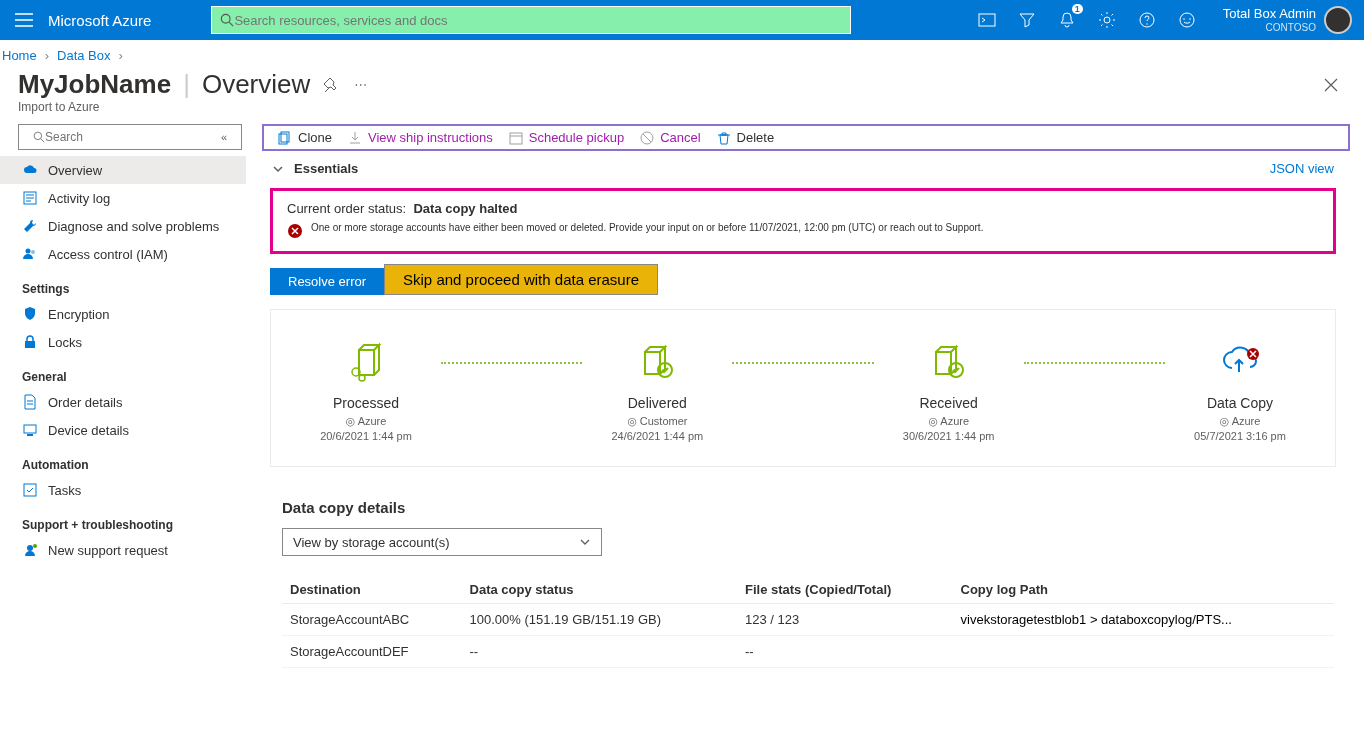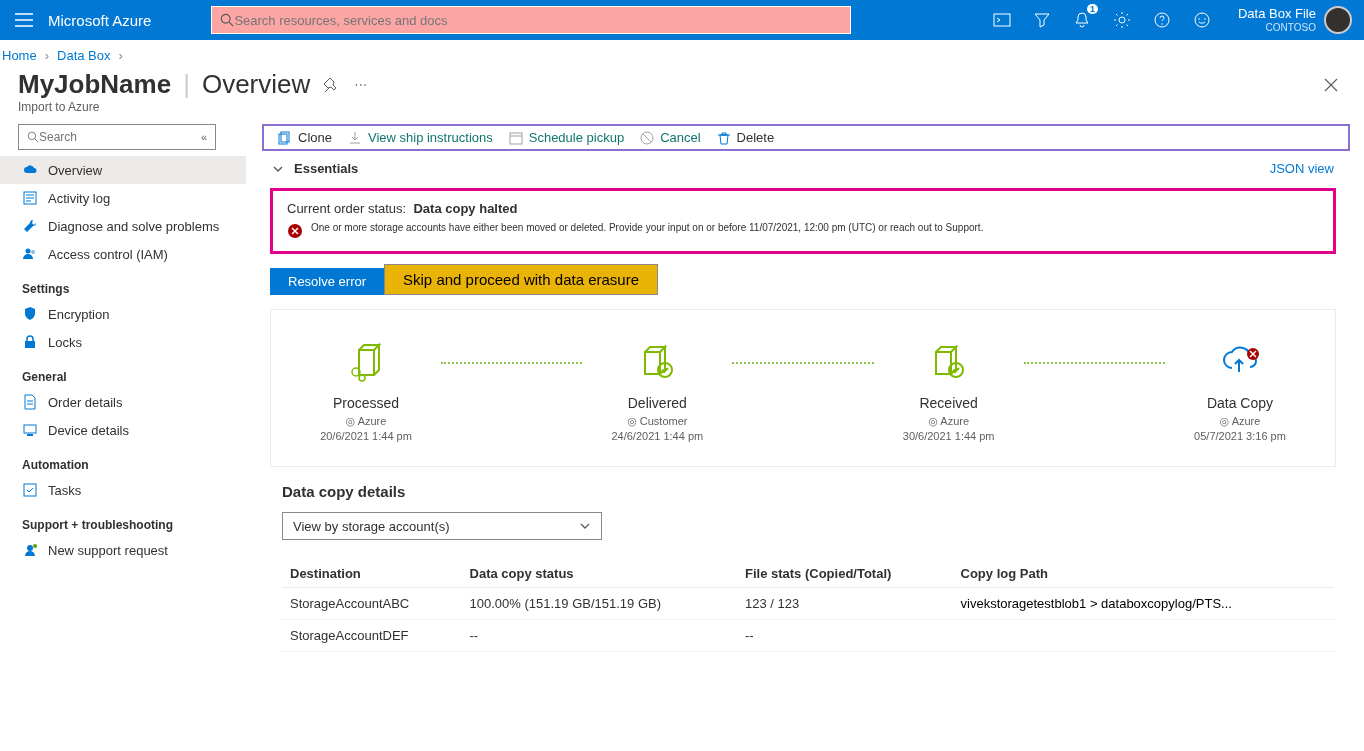--- a/index.html
+++ b/index.html
@@ -2,21 +2,21 @@
 <html><head>
 <meta charset="utf-8">
 <style>
 * { margin: 0; padding: 0; box-sizing: border-box; font-family: 'Segoe UI', Tahoma, sans-serif; }
 body { width: 1364px; height: 751px; overflow: hidden; background: #fff; color: #323130; font-size: 13px; }
 
 
 .topbar { height: 40px; background: #0078d4; display: flex; align-items: center; color: #fff; }
 .hamburger { width: 48px; display: flex; justify-content: center; cursor: pointer;}
 .brand { font-size: 15px; padding-right: 60px;}
-.searchbox { flex: 0 0 640px; height: 28px; background: #fca5a5; border: 1px solid #fff; display: flex; align-items: center; padding: 0 8px; }
+.searchbox { flex: 0 0 640px; height: 28px; background: #86efac; border: 1px solid #fff; display: flex; align-items: center; padding: 0 8px; }
 .searchbox input { flex: 1; background: transparent; border: none; outline: none; font-size: 13px; color: #333; }
 .topbar-spacer { flex: 1; }
 .topbar-icons { display: flex; align-items: center; gap: 20px; padding: 0 14px; }
 .topbar-icon { width: 20px; height: 20px; display:flex; align-items:center; justify-content:center; cursor:pointer; position:relative;}
 .badge { position: absolute; top: -6px; right: -6px; background: #fff; color: #0078d4; font-size: 9px; font-weight: bold; border-radius: 8px; padding: 0 3px; }
 .user-block { display: flex; align-items: center; gap: 8px; padding: 0 12px; cursor:pointer;}
 .user-text { text-align: right; line-height: 1.1;}
 .user-name { font-size: 13px; }
 .user-org { font-size: 10px; color: #cce4f7;}
 .avatar { width: 28px; height: 28px; border-radius: 50%; background: #323130; border: 2px solid #ccc;}
@@ -31,52 +31,52 @@
 .page-title { font-size: 26px; font-weight: 600; }
 .page-sep { font-size: 26px; color: #ccc; padding: 0 12px;}
 .page-section { font-size: 26px; font-weight: 400;}
 .pin-icon, .more-icon { margin-left: 14px; color: #605e5c; cursor:pointer;}
 .close-x { margin-left: auto; font-size: 18px; color: #605e5c; cursor:pointer; padding-right: 8px;}
 .subtype { padding: 0 18px 8px; font-size: 12px; color: #605e5c;}
 
 
 .main { display: flex; height: calc(100% - 120px); }
 .sidebar { width: 252px; border-right: none; padding: 0 6px 0 0;}
-.sidebar-search { margin: 2px 0 6px 18px; width: 198px; height: 26px; border: 1px solid #8a8886; display: flex; align-items: center; padding: 0 8px; font-size: 12px;}
+.sidebar-search { margin: 2px 0 6px 18px; width: 224px; height: 26px; border: 1px solid #8a8886; display: flex; align-items: center; padding: 0 14px; font-size: 12px;}
 .sidebar-search input { border:none; outline:none; flex:1; font-size:12px;}
 .side-collapse { font-size: 11px; color: #605e5c; cursor:pointer;}
 .nav-item { display: flex; align-items: center; gap: 10px; padding: 6px 10px 6px 22px; font-size: 13px; cursor: pointer;}
 .nav-item.active { background: #edebe9;}
 .nav-item .nav-icon { width: 16px; height: 16px; display:inline-flex; align-items:center; justify-content:center;}
 .nav-group { font-weight: 600; font-size: 12px; padding: 14px 0 4px 22px; color: #323130;}
 
 
 .content { flex: 1; overflow: auto; padding: 0 10px 20px 0;}
 .cmdbar { display: flex; align-items: center; gap: 16px; border: 2px solid #8d6fd1; padding: 4px 14px; margin: 2px 4px 4px 10px;}
 .cmd { display:flex; align-items:center; gap:6px; font-size:13px; cursor:pointer;}
-.cmd.disabled { color: #0f766e; }
+.cmd.disabled { color: #a21caf; }
 .cmd.enabled { color: #323130;}
 .cmd.enabled .cmd-icon { color: #0078d4;}
 
 .essentials { display:flex; align-items:center; padding: 6px 20px 6px 20px; font-size:13px;}
 .essentials-toggle { margin-right: 10px; color:#605e5c; cursor:pointer;}
 .essentials-label { font-weight:600;}
 .json-view { margin-left:auto; color:#0078d4; cursor:pointer;}
 
 .status-box { border: 3px solid #e3008c; margin: 6px 18px 10px 18px; padding: 10px 14px 12px;}
 .status-line1 { font-size: 13px; }
 .status-value { font-weight: 600;}
 .status-msg { display:flex; align-items:flex-start; gap:8px; margin-top:6px; font-size:10px;}
 .err-icon { flex:0 0 16px; margin-top:1px;}
 
 .action-row { display:flex; gap:0; margin: 4px 0 14px 18px; align-items: flex-end;}
 .btn-primary { background:#0078d4; color:#fff; border:none; padding:6px 18px; font-size:13px; cursor:pointer;}
 .btn-secondary { background:#eab308; border:1px solid #8a8886; padding:6px 18px; font-size:15px; cursor:pointer;}
 
-.timeline-box { border:1px solid #edebe9; margin: 4px 18px 16px 18px; padding: 30px 20px 24px;}
+.timeline-box { border:1px solid #edebe9; margin: 4px 18px 32px 18px; padding: 30px 20px 24px;}
 .timeline { display:flex; align-items:flex-start; justify-content:space-around;}
 .tl-step { text-align:center; width: 150px;}
 .tl-icon { width:45px; height:45px; margin:0 auto 10px;}
 .tl-title { font-size:14px; margin-bottom:4px;}
 .tl-loc { font-size:11px; color:#605e5c; margin-bottom:2px;}
 .tl-date { font-size:11px; color:#605e5c;}
 .tl-line { flex:1; height:2px; border-top: 2px dotted #8bc34a; margin-top:22px;}
 
 .section-title { font-size:15px; font-weight:600; margin: 4px 0 12px 30px;}
 .view-select { margin-left:30px; border:1px solid #8a8886; width:320px; height:28px; display:flex; align-items:center; padding:0 10px; font-size:13px; cursor:pointer; margin-bottom:20px;}
@@ -142,21 +142,21 @@
         <svg width="18" height="18" viewBox="0 0 18 18">
           <circle cx="9" cy="9" r="7" fill="none" stroke="#fff"></circle>
           <circle cx="6" cy="8" r="0.8" fill="#fff"></circle>
           <circle cx="12" cy="8" r="0.8" fill="#fff"></circle>
           <path d="M6 11c1 1.5 5 1.5 6 0" fill="none" stroke="#fff"></path>
         </svg>
       </div>
   </div>
   <div class="user-block">
     <div class="user-text">
-      <div class="user-name">Data Box File</div>
+      <div class="user-name">Total Box Admin</div>
       <div class="user-org">CONTOSO</div>
     </div>
     <div class="avatar"></div>
   </div>
 </div>
 
 <div class="breadcrumb">
   <a>Home</a>
   <span class="crumb-sep">›</span>
   <a>Data Box</a>

